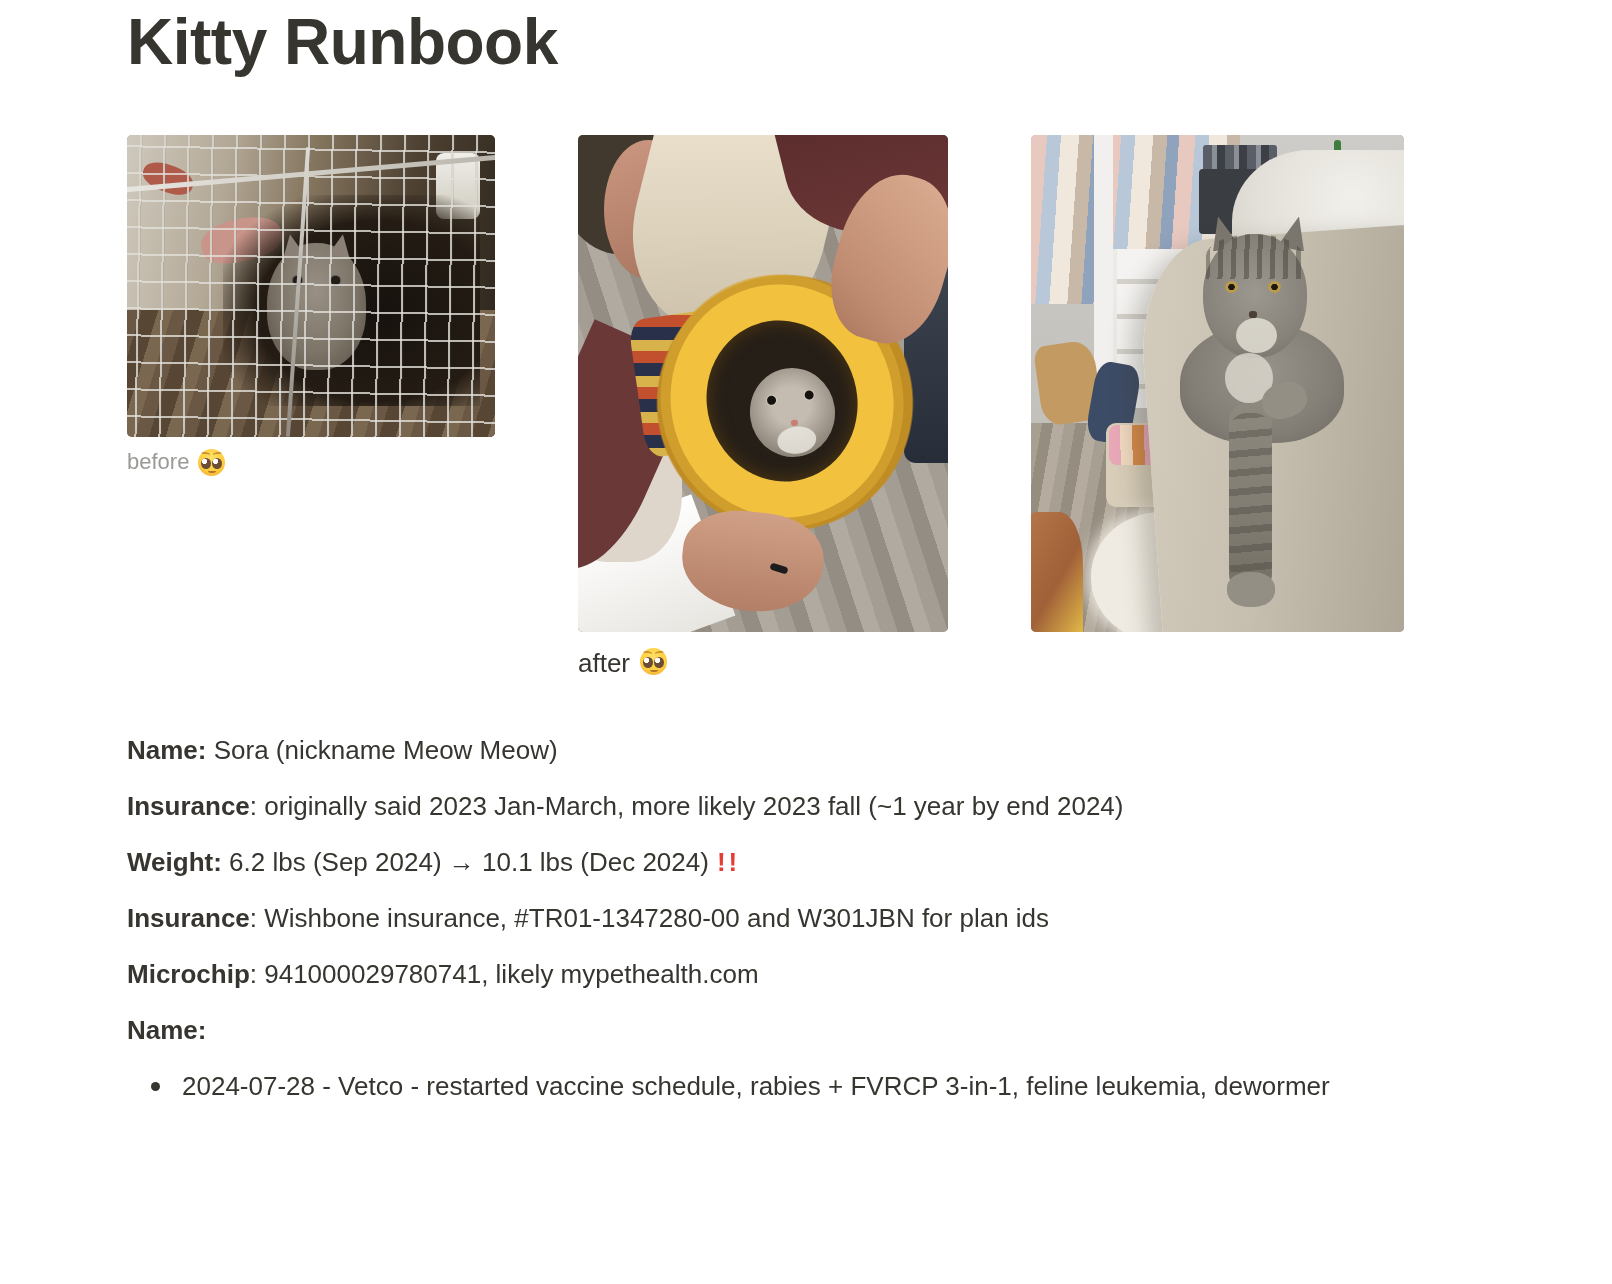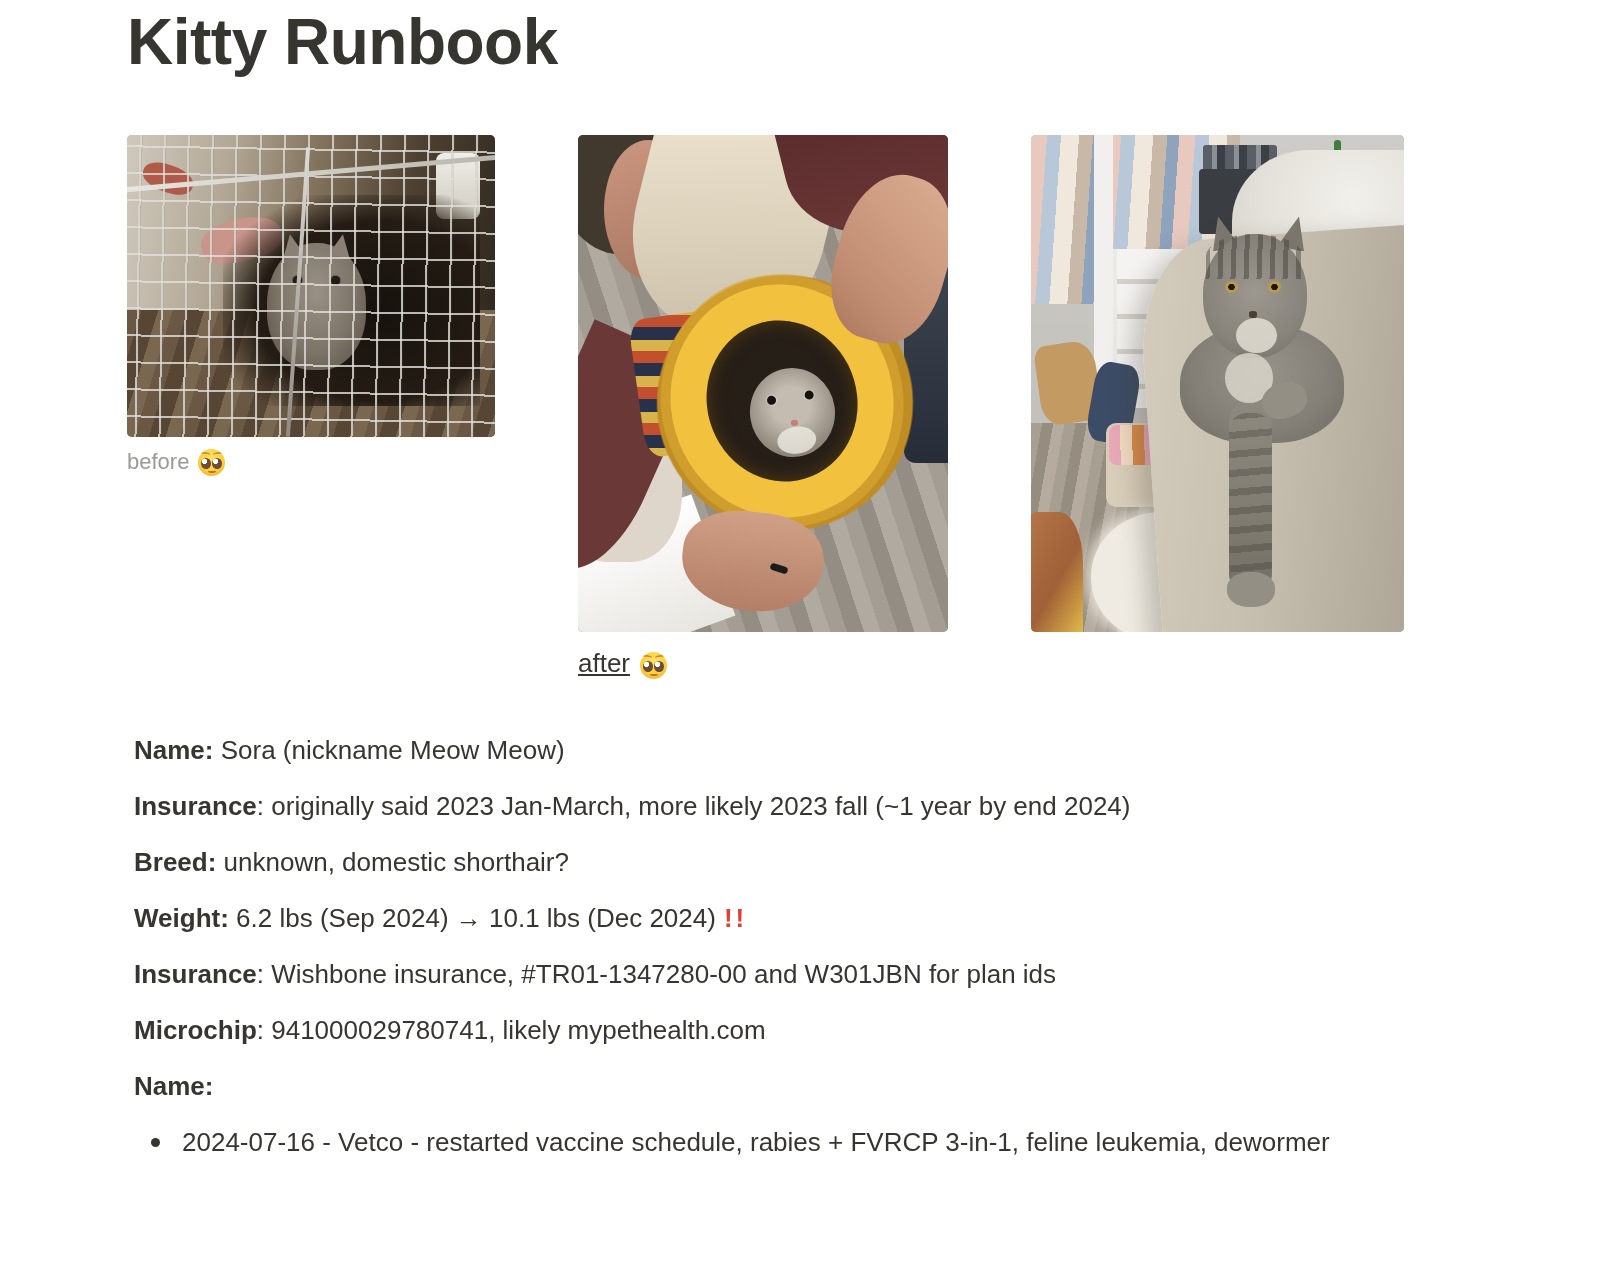--- a/index.html
+++ b/index.html
@@ -26,21 +26,21 @@
   .photo-2 { width: 370px; height: 497px; }
   .photo-3 { width: 373px; height: 497px; }
   .abs { position: absolute; }
 
   .caption {
     margin-top: 12px; font-size: 22px; color: #9b9a97;
     display: flex; align-items: center; gap: 9px;
   }
   .after-line {
     margin-top: 16px; font-size: 26px; color: #37352f;
-    display: flex; align-items: flex-end; gap: 10px; text-decoration: underline;
+    display: flex; align-items: flex-start; gap: 10px;
   }
 
   
   .emoji-pleading {
     display: inline-block; width: 27px; height: 27px; border-radius: 50%;
     background: radial-gradient(circle at 50% 35%, #ffe06a 0%, #ffcf3e 55%, #eda435 100%);
     position: relative; flex: none;
   }
   .emoji-pleading .eye {
     position: absolute; top: 9px; width: 10px; height: 11px; border-radius: 50%;
@@ -53,21 +53,21 @@
   }
   .emoji-pleading .brow-l { left: 3px; transform: rotate(8deg); }
   .emoji-pleading .brow-r { right: 3px; transform: rotate(-8deg); }
   .emoji-pleading .mouth {
     position: absolute; bottom: 3px; left: 50%; transform: translateX(-50%);
     width: 8px; height: 4px; border-bottom: 2px solid #b5772a; border-radius: 50%;
   }
 
   
   .facts { margin-top: 50px; }
-  p.fact { font-size: 26px; line-height: 43px; margin: 0 0 13px 7px; }
+  p.fact { font-size: 26px; line-height: 43px; margin: 0 0 13px 0; }
   .b { font-weight: 700; }
   .bangbang { color: #e33e33; font-weight: 700; letter-spacing: 3px; margin-left: 8px; }
 
   ul.shots { list-style: none; margin: 6px 0 0 0; padding: 0; }
   li.shot {
     position: relative; padding-left: 55px; font-size: 26px; line-height: 43px;
     margin-bottom: 14px; max-width: 1277px;
   }
   .bullet-dot {
     position: absolute; left: 24px; top: 17px; width: 9px; height: 9px;
@@ -255,27 +255,26 @@
         <div class="abs p3-leg-stripes"></div>
         <div class="abs p3-paw"></div>
         <div class="abs p3-paw2"></div>
       </div>
     </div>
   </div>
 
   <div class="facts">
     <p class="fact"><span class="b">Name:</span><span> Sora (nickname Meow Meow)</span></p>
     <p class="fact"><span class="b">Insurance</span><span>: originally said 2023 Jan-March, more likely 2023 fall (~1 year by end 2024)</span></p>
-    <p class="fact"><span class="b">Breed:</span><span> unknown, domestic shorthair?</span></p>
     <p class="fact"><span class="b">Weight:</span><span> 6.2 lbs (Sep 2024) → 10.1 lbs (Dec 2024)</span><span class="bangbang">!!</span></p>
     <p class="fact"><span class="b">Insurance</span><span>: Wishbone insurance, #TR01-1347280-00 and W301JBN for plan ids</span></p>
     <p class="fact"><span class="b">Microchip</span><span>: 941000029780741, likely mypethealth.com</span></p>
     <p class="fact"><span class="b">Name:</span></p>
 
     <ul class="shots">
       <li class="shot">
         <span class="bullet-dot"></span>
-        <span>2024-07-16 - Vetco - restarted vaccine schedule, rabies + FVRCP 3-in-1, feline leukemia, dewormer</span>
+        <span>2024-07-28 - Vetco - restarted vaccine schedule, rabies + FVRCP 3-in-1, feline leukemia, dewormer</span>
       </li>
     </ul>
   </div>
 
 </div>
 
 </body></html>

